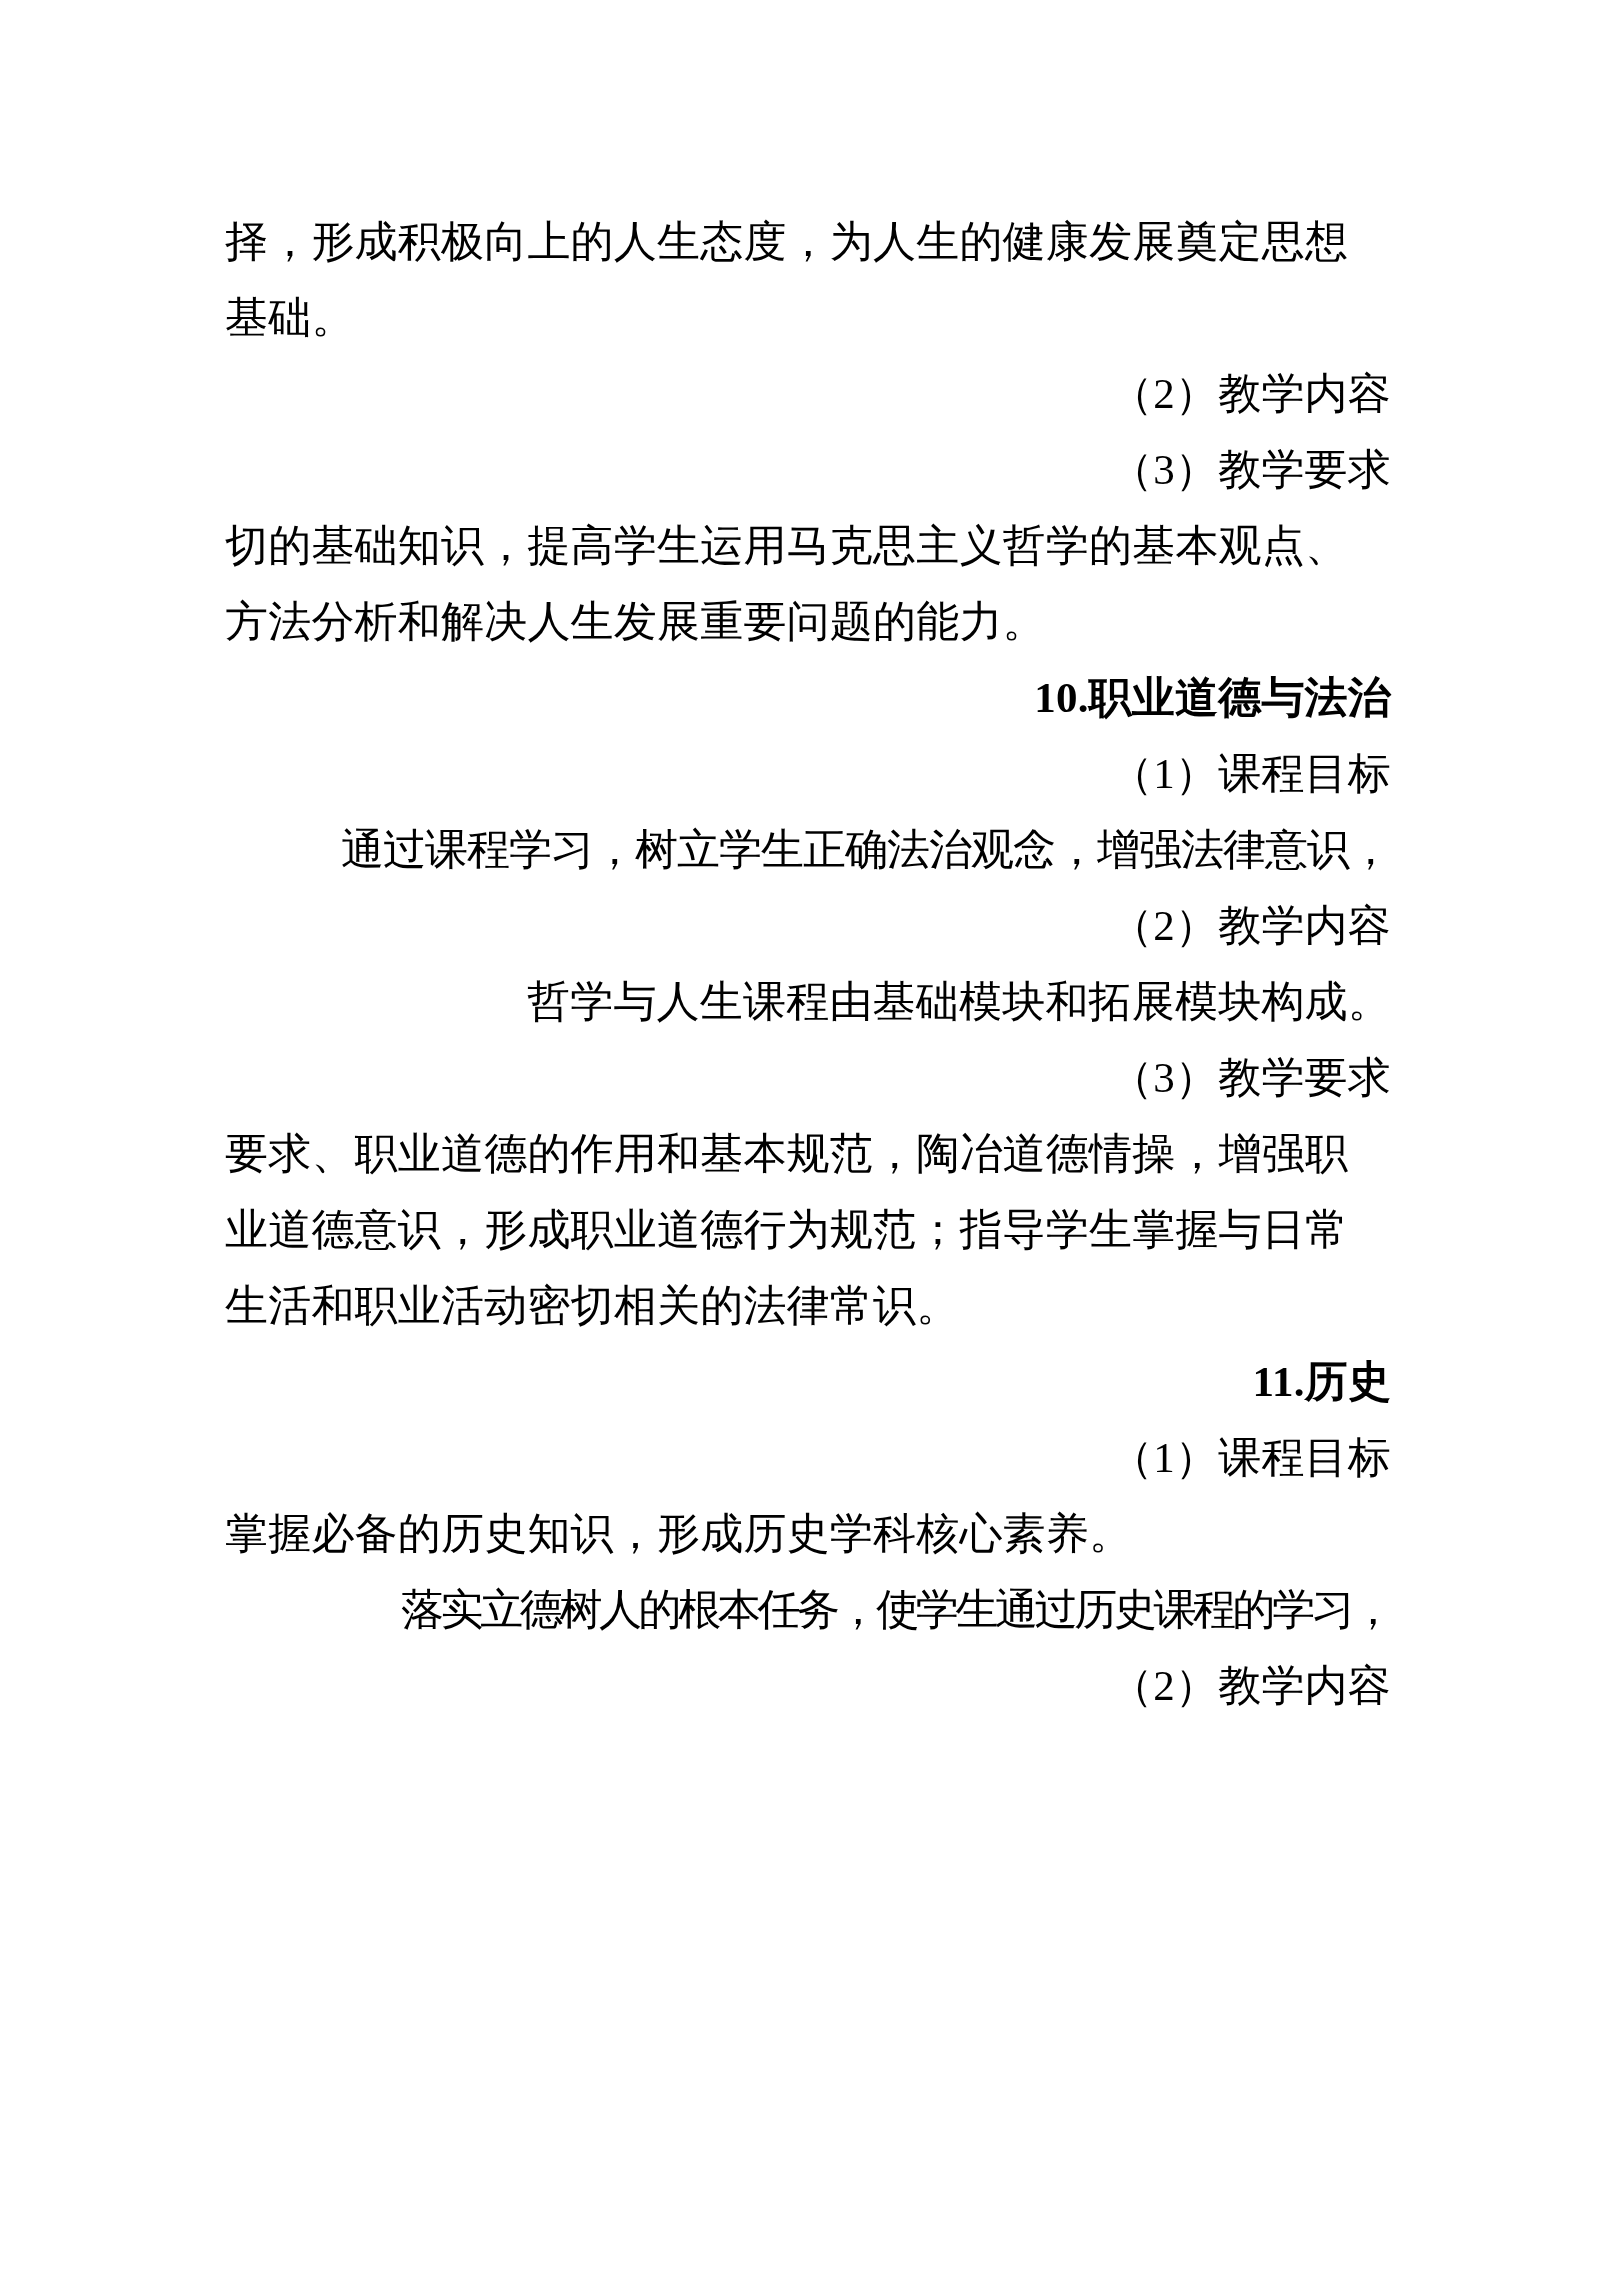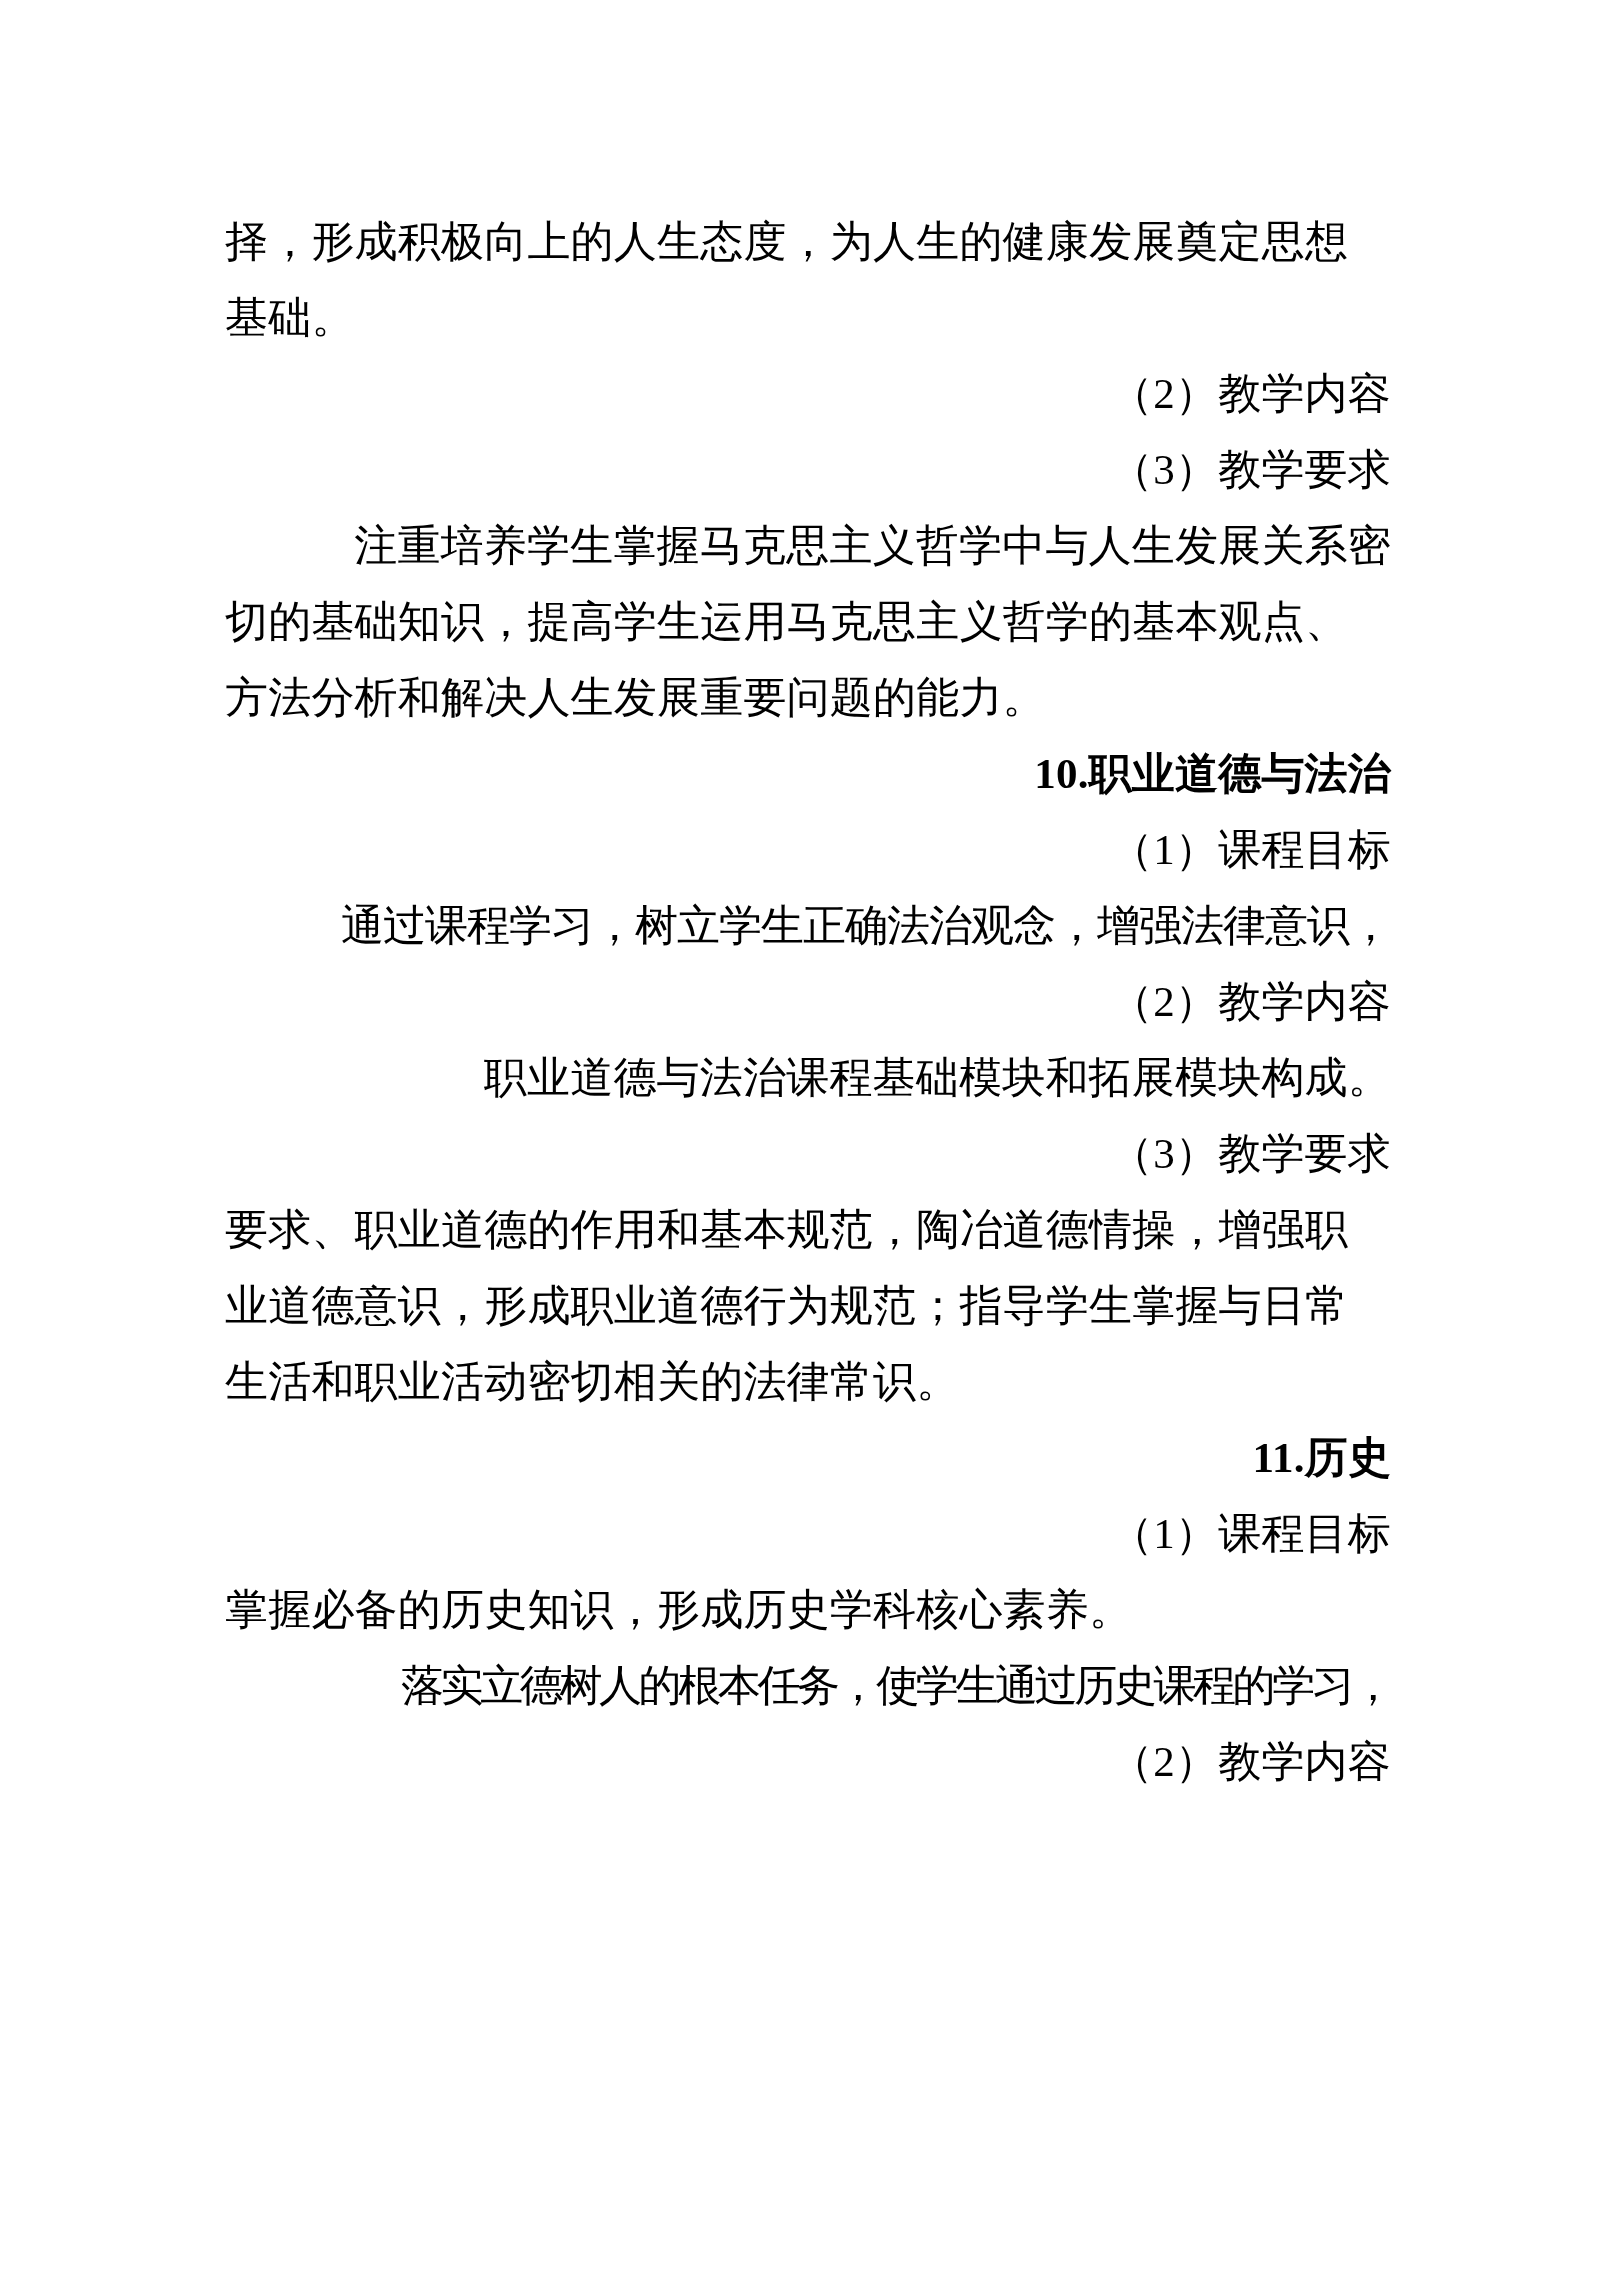--- a/index.html
+++ b/index.html
@@ -47,28 +47,27 @@
 </style>
 </head>
 <body>
 
 <div class="page">
   <div class="text-column">
     <div class="line">择，形成积极向上的人生态度，为人生的健康发展奠定思想</div>
     <div class="line">基础。</div>
     <div class="line indent">（2）教学内容</div>
     <div class="line indent">（3）教学要求</div>
-    <div class="line indent">注重培养学生掌握马克思主义哲学中与人生发展关系密</div>
     <div class="line">切的基础知识，提高学生运用马克思主义哲学的基本观点、</div>
     <div class="line">方法分析和解决人生发展重要问题的能力。</div>
     <div class="line indent bold">10.职业道德与法治</div>
     <div class="line indent">（1）课程目标</div>
     <div class="line indent tight">通过课程学习，树立学生正确法治观念，增强法律意识，</div>
     <div class="line indent">（2）教学内容</div>
-    <div class="line indent">职业道德与法治课程基础模块和拓展模块构成。</div>
+    <div class="line indent">哲学与人生课程由基础模块和拓展模块构成。</div>
     <div class="line indent">（3）教学要求</div>
     <div class="line">要求、职业道德的作用和基本规范，陶冶道德情操，增强职</div>
     <div class="line">业道德意识，形成职业道德行为规范；指导学生掌握与日常</div>
     <div class="line">生活和职业活动密切相关的法律常识。</div>
     <div class="line indent bold">11.历史</div>
     <div class="line indent">（1）课程目标</div>
     <div class="line">掌握必备的历史知识，形成历史学科核心素养。</div>
     <div class="line indent tighter">落实立德树人的根本任务，使学生通过历史课程的学习，</div>
     <div class="line indent">（2）教学内容</div>
   </div>

